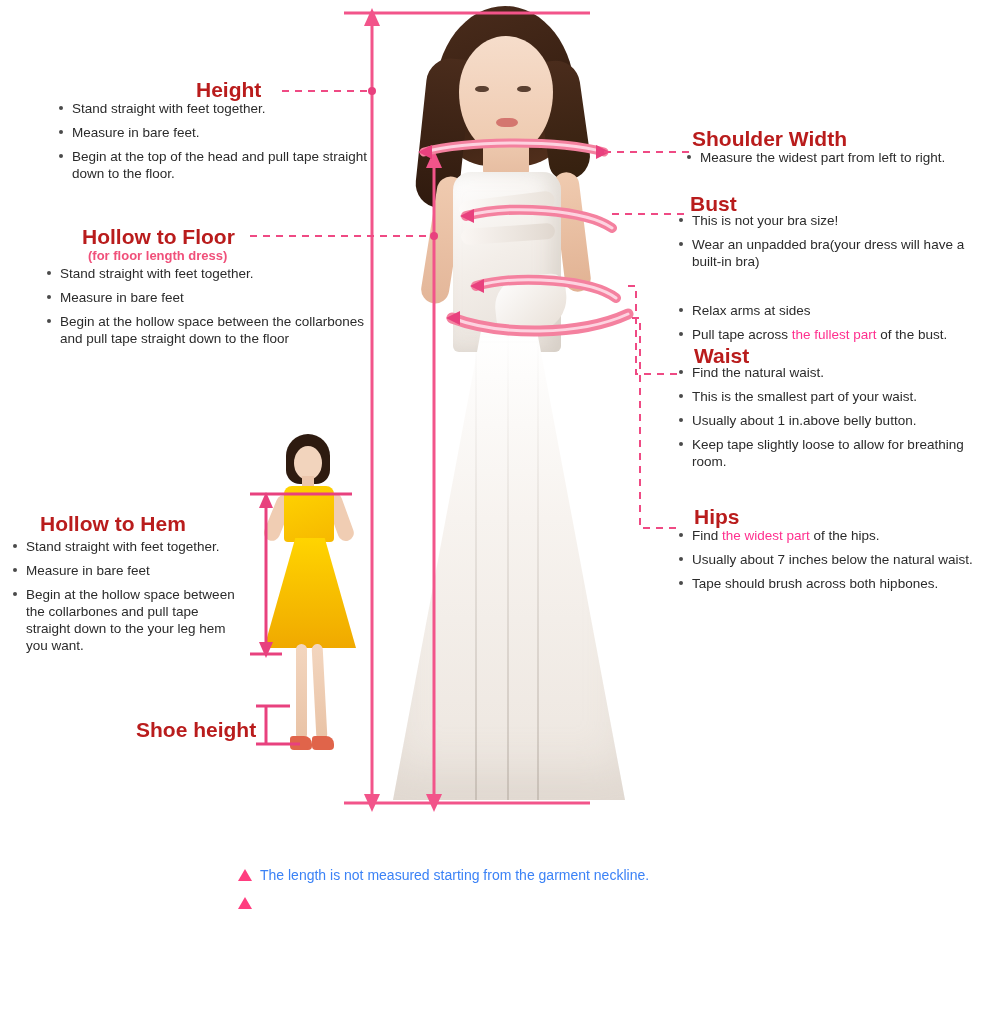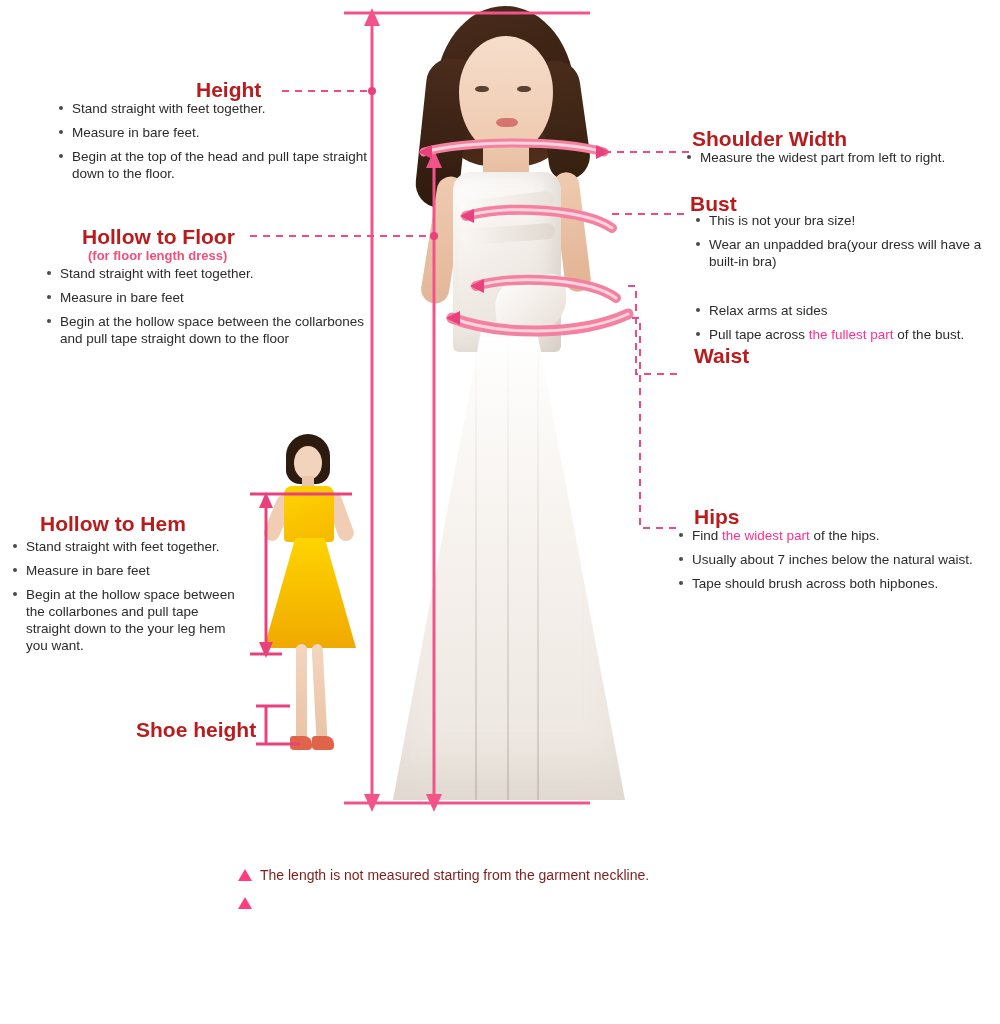--- a/index.html
+++ b/index.html
@@ -190,21 +190,21 @@
   }
 
   
   .overlay { position:absolute; left:0; top:0; width:1000px; height:1024px; }
 
   
   .notes { position:absolute; left:238px; top:866px; width:760px; }
   .note {
     position:relative;
     padding-left:22px;
-    color:#7f1d1d;
+    color:#3b82f6;
     font-size:14px;
     line-height:19px;
     margin-bottom:9px;
   }
   .note .tri {
     position:absolute; left:0; top:3px;
     width:0; height:0;
     border-left:7px solid transparent;
     border-right:7px solid transparent;
     border-bottom:12px solid #ff3d7f;
@@ -354,28 +354,34 @@
   </div>
 
   <div class="heading" style="left:136px; top:718px;">Shoe height</div>
 
   <div class="heading" style="left:692px; top:127px;">Shoulder Width</div>
   <div class="bullets" style="left:684px; top:149px;">
     <div class="li" style="max-width:320px;">Measure the widest part from left to right.</div>
   </div>
 
   <div class="heading" style="left:690px; top:192px;">Bust</div>
-  <div class="bullets" style="left:693px; top:212px;">
+  <div class="bullets" style="left:676px; top:212px;">
     <div class="li" style="max-width:300px;">This is not your bra size!</div>
     <div class="li" style="max-width:290px;">Wear an unpadded bra(your dress will have a built-in bra)</div>
     <div class="li" style="max-width:300px;margin-top:32px;">Relax arms at sides</div>
     <div class="li" style="max-width:320px;">Pull tape across <em>the fullest part</em> of the bust.</div>
   </div>
 
   <div class="heading" style="left:694px; top:344px;">Waist</div>
+  <div class="bullets" style="left:676px; top:364px;">
+    <div class="li" style="max-width:300px;">Find the natural waist.</div>
+    <div class="li" style="max-width:300px;">This is the smallest part of your waist.</div>
+    <div class="li" style="max-width:300px;">Usually about 1 in.above belly button.</div>
+    <div class="li" style="max-width:280px;">Keep tape slightly loose to allow for breathing room.</div>
+  </div>
 
   <div class="heading" style="left:694px; top:505px;">Hips</div>
   <div class="bullets" style="left:676px; top:527px;">
     <div class="li" style="max-width:300px;">Find <em>the widest part</em> of the hips.</div>
     <div class="li" style="max-width:300px;">Usually about 7 inches below the natural waist.</div>
     <div class="li" style="max-width:310px;">Tape should brush across both hipbones.</div>
   </div>
 
   <div class="notes">
     <div class="note">

